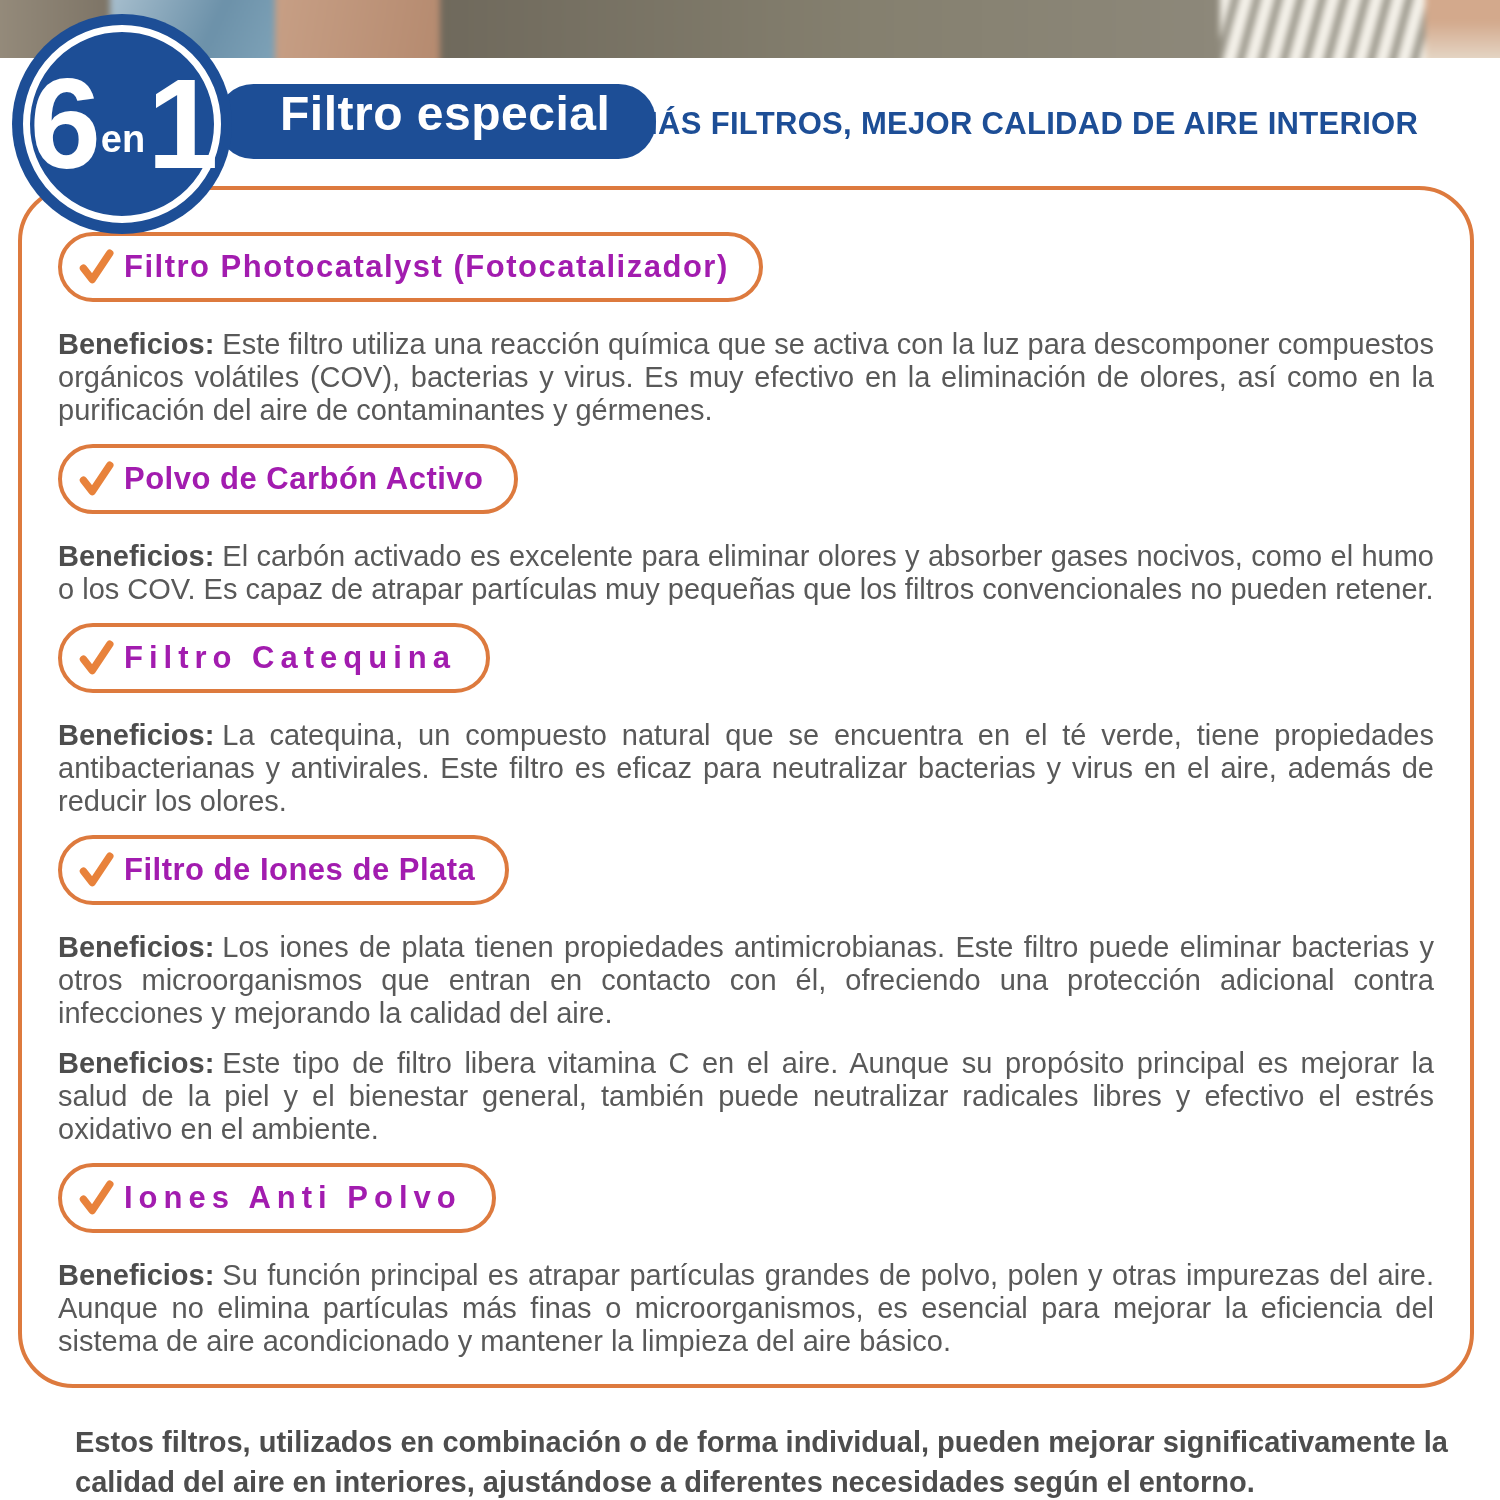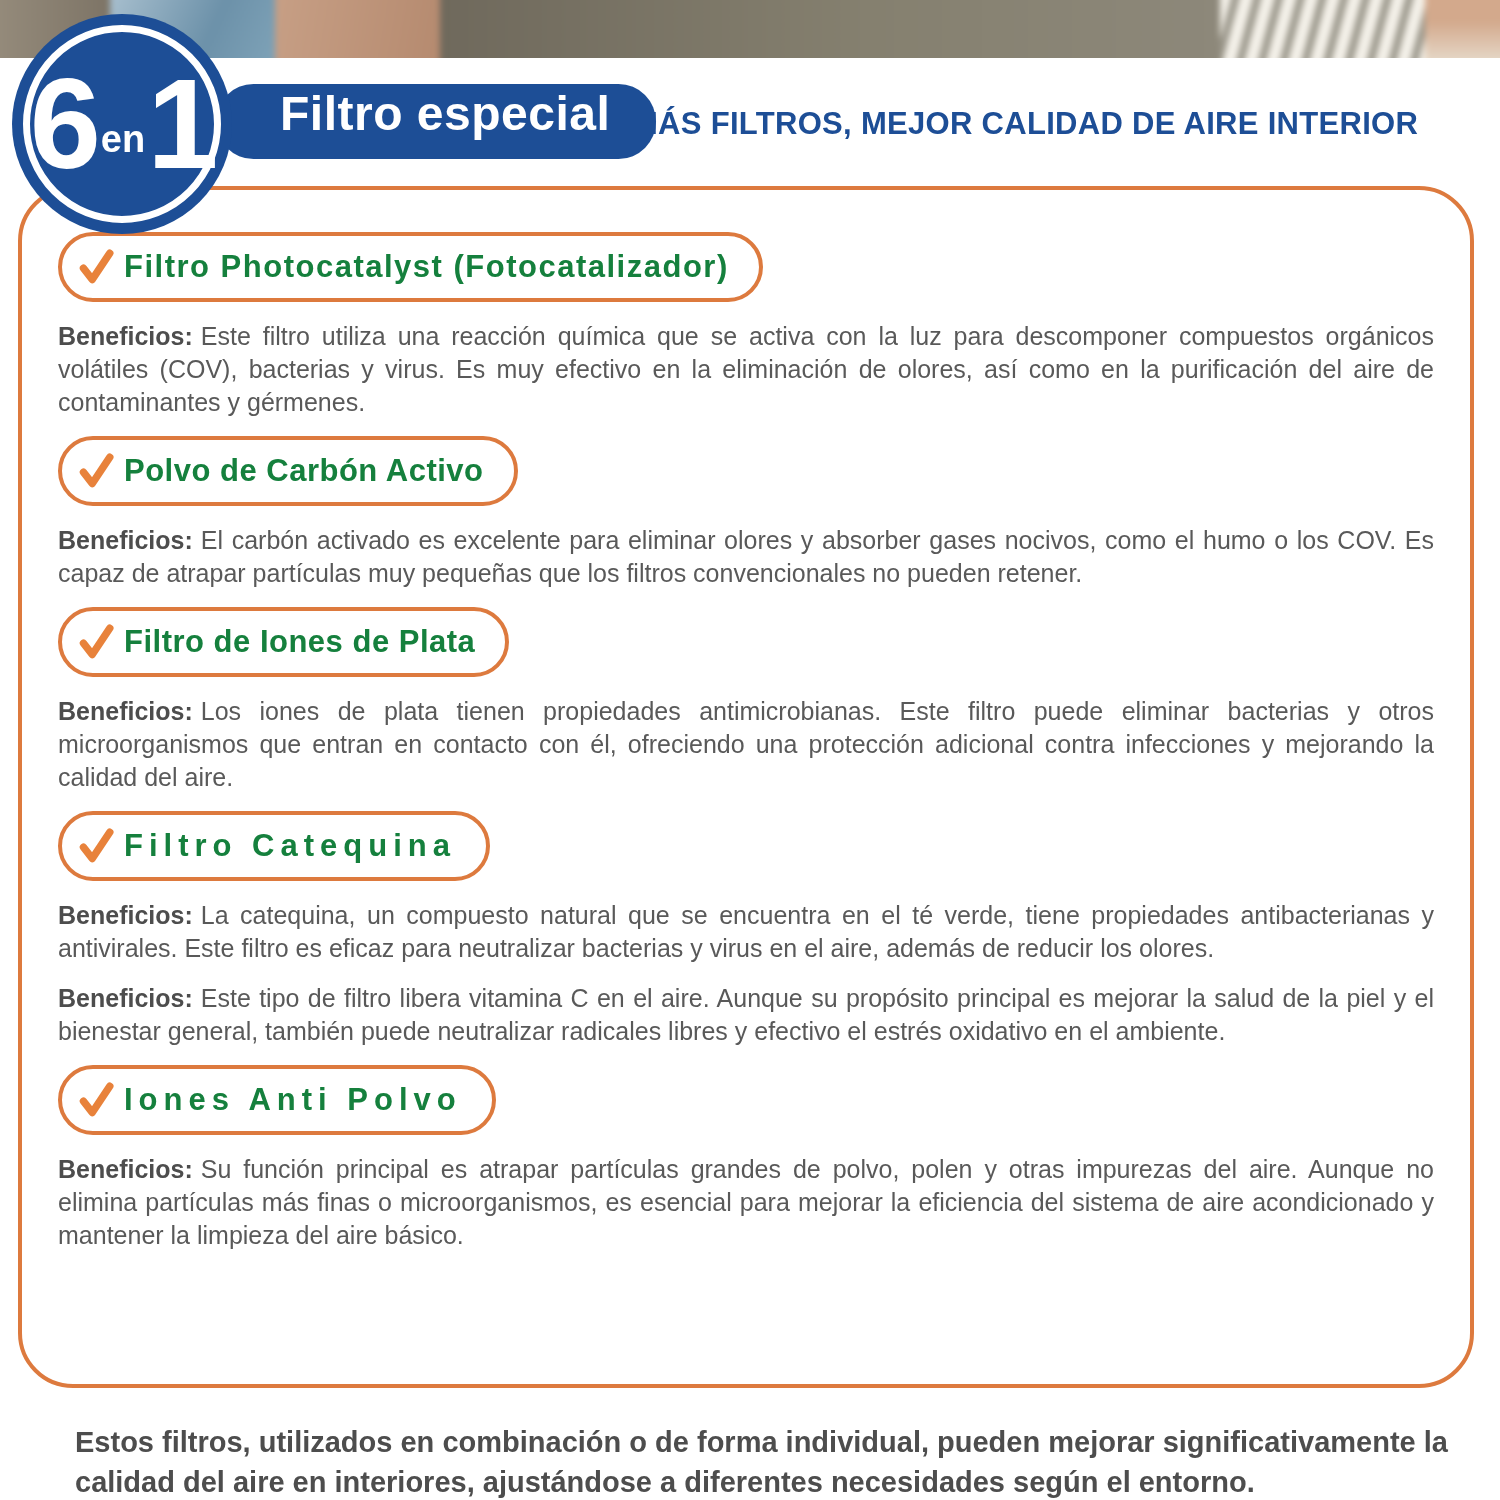--- a/index.html
+++ b/index.html
@@ -50,27 +50,27 @@
     border:4px solid #dd7a3e;border-radius:55px;background:#ffffff;
     box-sizing:border-box;padding:42px 36px 0 36px;z-index:2;
   }
   .filter-pill{
     display:inline-flex;align-items:center;
     border:4px solid #dd7a3e;border-radius:40px;
     padding:11px 30px 11px 14px;margin-bottom:10px;background:#fff;
   }
   .filter-pill .check{width:40px;height:40px;margin-right:8px;flex:0 0 auto;}
   .filter-pill .ftitle{
-    color:#15803d;font-weight:bold;font-size:31px;letter-spacing:0.5px;white-space:nowrap;
+    color:#a21caf;font-weight:bold;font-size:31px;letter-spacing:0.5px;white-space:nowrap;
   }
   .ls1{letter-spacing:1.5px !important;}
   .ls5{letter-spacing:5px !important;}
   .ls6{letter-spacing:6px !important;}
   .benefit{
-    margin:8px 0 17px 0;color:#595959;font-size:25px;line-height:33px;
+    margin:16px 0 17px 0;color:#595959;font-size:29px;line-height:33px;
     text-align:justify;
   }
   .benefit strong{color:#4d4d4d;margin-right:8px;}
 
   
   .footnote{
     position:absolute;left:75px;top:1422px;width:1390px;
     color:#4d4d4d;font-weight:bold;font-size:29px;line-height:40px;
   }
 </style>
@@ -117,33 +117,33 @@
       <span class="ftitle">Polvo de Carbón Activo</span>
     </div>
     <p class="benefit"><strong>Beneficios:</strong><span>El carbón activado es excelente para eliminar olores y absorber gases nocivos, como el humo o los COV. Es capaz de atrapar partículas muy pequeñas que los filtros convencionales no pueden retener.</span></p>
   </div>
 
   <div>
     <div class="filter-pill">
       <svg class="check" viewBox="0 0 32 32">
         <path d="M6 17 L13 26 L27 5" fill="none" stroke="#e8823b" stroke-width="6" stroke-linecap="round" stroke-linejoin="round"></path>
       </svg>
-      <span class="ftitle">Filtro de Iones de Plata</span>
+      <span class="ftitle ls6">Filtro Catequina</span>
     </div>
-    <p class="benefit"><strong>Beneficios:</strong><span>Los iones de plata tienen propiedades antimicrobianas. Este filtro puede eliminar bacterias y otros microorganismos que entran en contacto con él, ofreciendo una protección adicional contra infecciones y mejorando la calidad del aire.</span></p>
+    <p class="benefit"><strong>Beneficios:</strong><span>La catequina, un compuesto natural que se encuentra en el té verde, tiene propiedades antibacterianas y antivirales. Este filtro es eficaz para neutralizar bacterias y virus en el aire, además de reducir los olores.</span></p>
   </div>
 
   <div>
     <div class="filter-pill">
       <svg class="check" viewBox="0 0 32 32">
         <path d="M6 17 L13 26 L27 5" fill="none" stroke="#e8823b" stroke-width="6" stroke-linecap="round" stroke-linejoin="round"></path>
       </svg>
-      <span class="ftitle ls6">Filtro Catequina</span>
+      <span class="ftitle">Filtro de Iones de Plata</span>
     </div>
-    <p class="benefit"><strong>Beneficios:</strong><span>La catequina, un compuesto natural que se encuentra en el té verde, tiene propiedades antibacterianas y antivirales. Este filtro es eficaz para neutralizar bacterias y virus en el aire, además de reducir los olores.</span></p>
+    <p class="benefit"><strong>Beneficios:</strong><span>Los iones de plata tienen propiedades antimicrobianas. Este filtro puede eliminar bacterias y otros microorganismos que entran en contacto con él, ofreciendo una protección adicional contra infecciones y mejorando la calidad del aire.</span></p>
   </div>
 
   <div>
     <p class="benefit"><strong>Beneficios:</strong><span>Este tipo de filtro libera vitamina C en el aire. Aunque su propósito principal es mejorar la salud de la piel y el bienestar general, también puede neutralizar radicales libres y efectivo el estrés oxidativo en el ambiente.</span></p>
   </div>
 
   <div>
     <div class="filter-pill">
       <svg class="check" viewBox="0 0 32 32">
         <path d="M6 17 L13 26 L27 5" fill="none" stroke="#e8823b" stroke-width="6" stroke-linecap="round" stroke-linejoin="round"></path>

